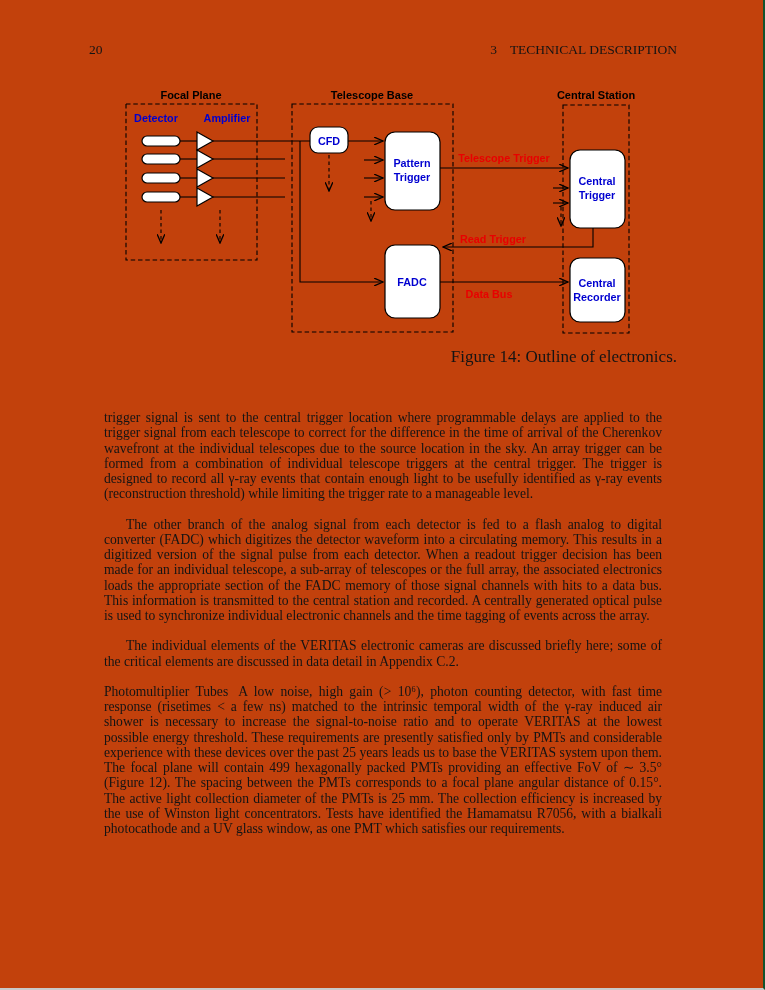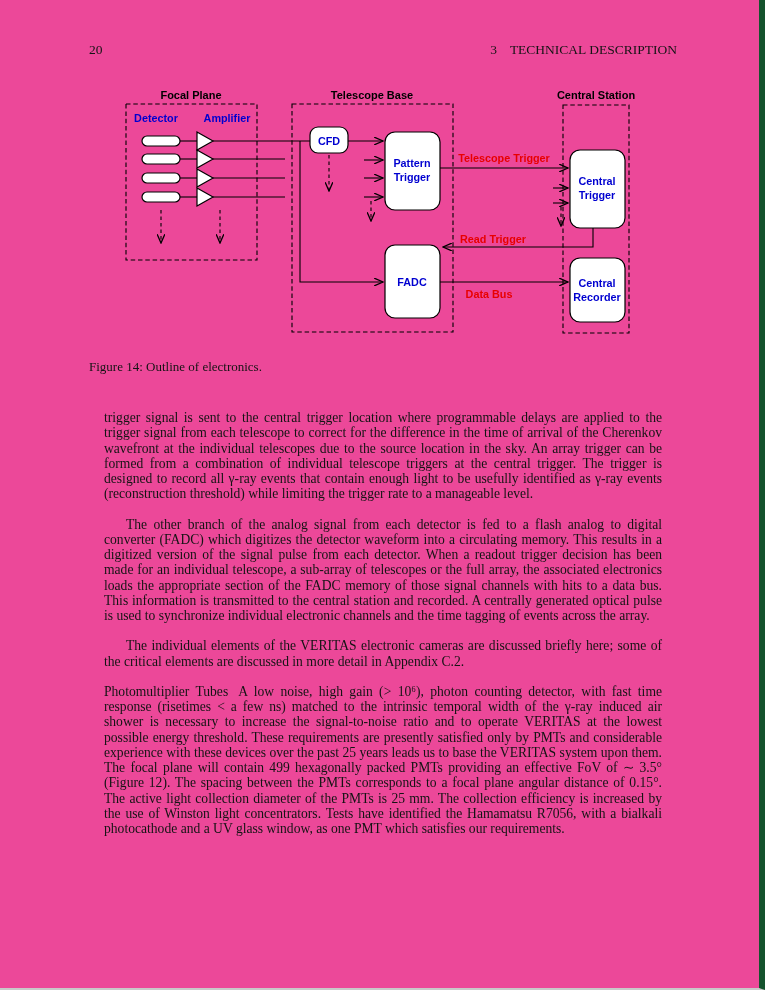--- a/index.html
+++ b/index.html
@@ -1,40 +1,40 @@
 <!DOCTYPE html>
 <html><head>
 <meta charset="utf-8">
 <style>
   html,body{margin:0;padding:0;background:#9a9a9a;}
   .page{
     position:relative;
     width:765px;height:990px;
     margin:0 auto;
-    background:#ec4899;
-    border-right:6px solid #14532d;
+    background:#c2410c;
+    border-right:2px solid #14532d;
     border-bottom:2px solid #c9c9c9;
     box-sizing:border-box;
     overflow:hidden;
     font-family:"Liberation Serif", serif;
     color:#141414;
   }
   
   .runhead{
     position:absolute;left:89px;top:42px;width:588px;
     display:flex;justify-content:space-between;align-items:baseline;
     font-size:13.5px;
   }
   .rh-right{}
   .rh-num{margin-right:13px;}
   
   .fig{position:absolute;left:85px;top:85px;width:560px;height:263px;}
   .figcap{
-    position:absolute;left:89px;top:359px;width:588px;
-    text-align:left;font-size:13px;
+    position:absolute;left:89px;top:347px;width:588px;
+    text-align:right;font-size:17px;
   }
   
   .dashbox{fill:none;stroke:#000;stroke-width:1.1;stroke-dasharray:4.5 2.8;}
   .node{fill:#fff;stroke:#000;stroke-width:1.2;}
   .wire{stroke:#000;stroke-width:1.1;fill:none;}
   .dwire{stroke:#000;stroke-width:1.1;fill:none;stroke-dasharray:3.5 3;}
   .t-k{font:bold 11px "Liberation Sans",sans-serif;fill:#000;}
   .t-b{font:bold 10.8px "Liberation Sans",sans-serif;fill:#0000d0;}
   .t-r{font:bold 10.8px "Liberation Sans",sans-serif;fill:#e80000;}
   
@@ -152,21 +152,21 @@
         <text class="t-r" x="404" y="213" text-anchor="middle">Data Bus</text>
       </g>
     </svg>
   </div>
 
   <div class="figcap">Figure 14: Outline of electronics.</div>
 
   <main class="bodytext">
     <p class="noindent">trigger signal is sent to the central trigger location where programmable delays are applied to the trigger signal from each telescope to correct for the difference in the time of arrival of the Cherenkov wavefront at the individual telescopes due to the source location in the sky. An array trigger can be formed from a combination of individual telescope triggers at the central trigger. The trigger is designed to record all γ-ray events that contain enough light to be usefully identified as γ-ray events (reconstruction threshold) while limiting the trigger rate to a manageable level.</p>
     <p>The other branch of the analog signal from each detector is fed to a flash analog to digital converter (FADC) which digitizes the detector waveform into a circulating memory. This results in a digitized version of the signal pulse from each detector. When a readout trigger decision has been made for an individual telescope, a sub-array of telescopes or the full array, the associated electronics loads the appropriate section of the FADC memory of those signal channels with hits to a data bus. This information is transmitted to the central station and recorded. A centrally generated optical pulse is used to synchronize individual electronic channels and the time tagging of events across the array.</p>
-    <p>The individual elements of the VERITAS electronic cameras are discussed briefly here; some of the critical elements are discussed in more detail in Appendix C.2.</p>
+    <p>The individual elements of the VERITAS electronic cameras are discussed briefly here; some of the critical elements are discussed in data detail in Appendix C.2.</p>
 
 
     <p class="noindent">
       <span class="lead">Photomultiplier Tubes</span><span>A low noise, high gain (&gt; 10⁶), photon counting detector, with fast time response (risetimes &lt; a few ns) matched to the intrinsic temporal width of the γ-ray induced air shower is necessary to increase the signal-to-noise ratio and to operate VERITAS at the lowest possible energy threshold. These requirements are presently satisfied only by PMTs and considerable experience with these devices over the past 25 years leads us to base the VERITAS system upon them. The focal plane will contain 499 hexagonally packed PMTs providing an effective FoV of ∼ 3.5° (Figure 12). The spacing between the PMTs corresponds to a focal plane angular distance of 0.15°. The active light collection diameter of the PMTs is 25 mm. The collection efficiency is increased by the use of Winston light concentrators. Tests have identified the Hamamatsu R7056, with a bialkali photocathode and a UV glass window, as one PMT which satisfies our requirements.</span>
     </p>
   </main>
 
 </div>
 
 </body></html>

